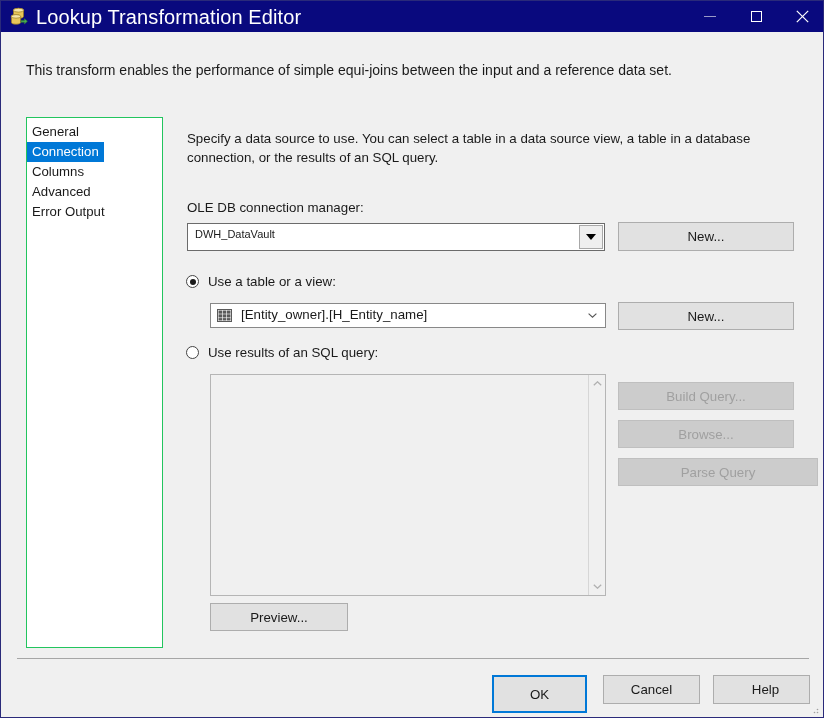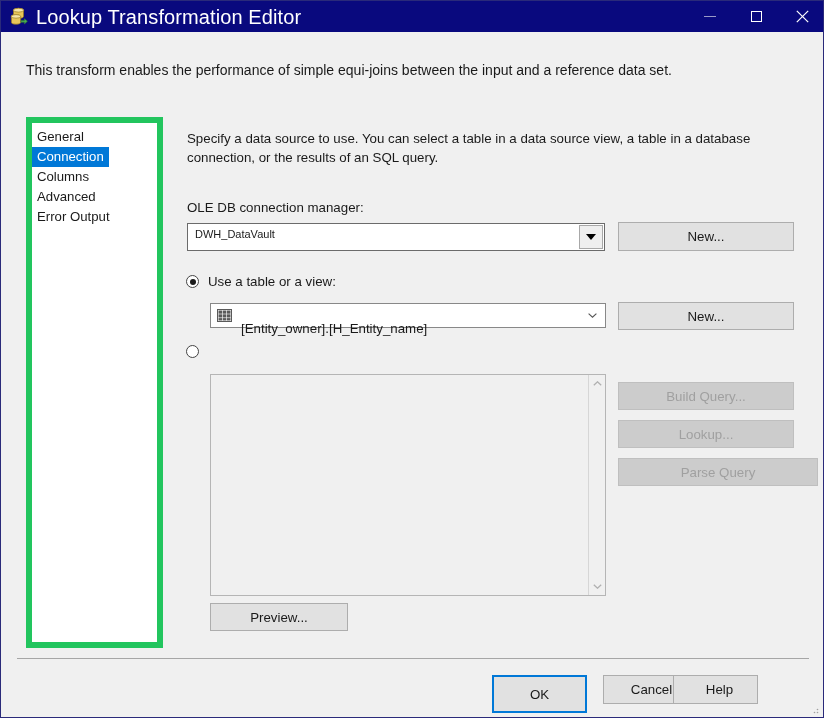--- a/index.html
+++ b/index.html
@@ -91,21 +91,21 @@
   }
 
   
   .navlist {
     position: absolute;
     left: 25px;
     top: 116px;
     width: 137px;
     height: 531px;
     background: #ffffff;
-    border: 6px solid #22c55e;
+    border: 1px solid #22c55e;
     box-sizing: border-box;
     padding-top: 4px;
   }
   .nav-item {
     height: 20px;
     line-height: 20px;
     padding-left: 5px;
     font-size: 13.2px;
     color: #1a1a1a;
     white-space: nowrap;
@@ -193,21 +193,21 @@
   .grid-icon {
     position: absolute;
     left: 6px;
     top: 4px;
     width: 15px;
     height: 15px;
   }
   .combo2 .c2-text {
     position: absolute;
     left: 30px;
-    top: 17px;
+    top: 3px;
     font-size: 13.3px;
     color: #1a1a1a;
     white-space: nowrap;
   }
   .chev {
     position: absolute;
     right: 8px;
     top: 9px;
     width: 9px;
     height: 5px;
@@ -401,49 +401,50 @@
     <span class="c2-text">[Entity_owner].[H_Entity_name]</span>
     <svg class="chev" viewBox="0 0 9 5">
       <path d="M0.6 0.6 L4.5 4.2 L8.4 0.6" fill="none" stroke="#555555" stroke-width="1.1"></path>
     </svg>
   </div>
 
   <button class="btn" style="left:617px; top:301px; width:176px; height:28px;">New...</button>
 
   <div class="radio-row" style="left:185px; top:344px;">
     <span class="radio"></span>
+    <span class="radio-label">Use results of an SQL query:</span>
   </div>
 
   <div class="sqlbox">
     <span style="position:absolute;left:5px;top:3px;font-size:13px;color:#1a1a1a;"></span>
     <div class="sb-track">
       <div class="sb-arrow up">
         <svg width="9" height="5" viewBox="0 0 9 5">
           <path d="M0.8 4.2 L4.5 0.8 L8.2 4.2" fill="none" stroke="#b0b0b0" stroke-width="1.3"></path>
         </svg>
       </div>
       <div class="sb-arrow down">
         <svg width="9" height="5" viewBox="0 0 9 5">
           <path d="M0.8 0.8 L4.5 4.2 L8.2 0.8" fill="none" stroke="#b0b0b0" stroke-width="1.3"></path>
         </svg>
       </div>
     </div>
   </div>
 
   <button class="btn disabled" style="left:617px; top:381px; width:176px; height:28px;">Build Query...</button>
-  <button class="btn disabled" style="left:617px; top:419px; width:176px; height:28px;">Lookup...</button>
+  <button class="btn disabled" style="left:617px; top:419px; width:176px; height:28px;">Browse...</button>
   <button class="btn disabled" style="left:617px; top:457px; width:200px; height:28px;">Parse Query</button>
 
   <button class="btn" style="left:209px; top:602px; width:138px; height:28px;">Preview...</button>
 
   <div class="sep"></div>
 
   <button class="btn default" style="left:491px; top:674px; width:95px; height:38px;">OK</button>
   <button class="btn" style="left:602px; top:674px; width:97px; height:29px;">Cancel</button>
-  <button class="btn" style="left:672px; top:674px; width:85px; height:29px;padding-left:8px;">Help</button>
+  <button class="btn" style="left:712px; top:674px; width:97px; height:29px;padding-left:8px;">Help</button>
 
   <svg class="resize-grip" viewBox="0 0 10 10">
     <circle cx="8.5" cy="8.5" r="0.8" fill="#a0a0a0"></circle>
     <circle cx="5.5" cy="8.5" r="0.8" fill="#a0a0a0"></circle>
     <circle cx="8.5" cy="5.5" r="0.8" fill="#a0a0a0"></circle>
   </svg>
 
 </div>
 
 </body></html>

